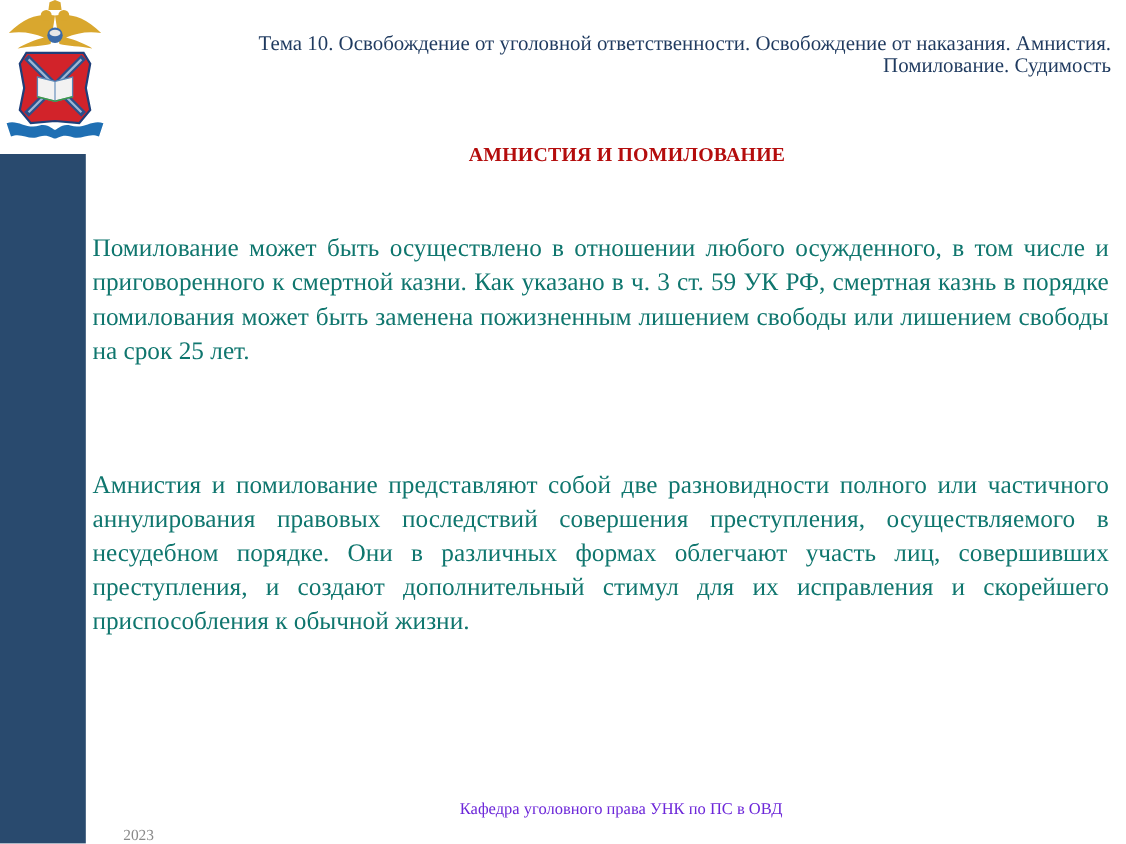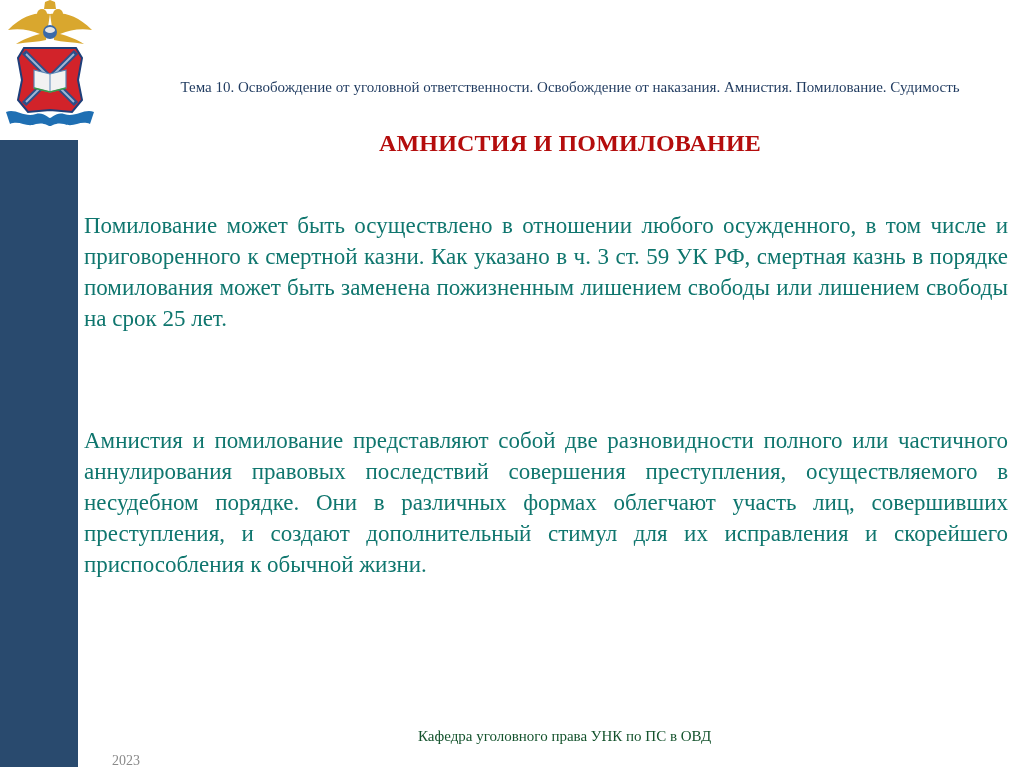--- a/index.html
+++ b/index.html
@@ -28,35 +28,34 @@
       left: 2px;
       top: 0px;
       width: 96px;
       height: 130px;
     }
     .header-title {
       position: absolute;
       left: 130px;
       top: 30px;
       width: 880px;
-      text-align: center;
+      text-align: right;
       color: #1f3a5f;
-      font-size: 15px;
+      font-size: 19px;
       line-height: 20px;
-      margin-top: 47px;
     }
     .section-title {
       position: absolute;
       left: 130px;
       top: 130px;
       width: 880px;
       text-align: center;
       color: #b40d0d;
       font-weight: bold;
-      font-size: 24px;
+      font-size: 18px;
       letter-spacing: 0.2px;
     }
     .body-text {
       position: absolute;
       left: 84px;
       width: 924px;
       color: #0f766e;
       font-size: 23px;
       line-height: 31px;
       text-align: justify;
@@ -68,21 +67,21 @@
       left: 112px;
       top: 725px;
       color: #8a8a8a;
       font-size: 14px;
       margin-top: 28px;
     }
     .footer-dept {
       position: absolute;
       left: 418px;
       top: 728px;
-      color: #14532d;
+      color: #6d28d9;
       font-size: 15px;
     }
   </style>
 </head>
 <body>
 
 <div class="slide">
 
   <div class="logo">
     <svg width="96" height="130" viewBox="0 0 96 130" xmlns="http://www.w3.org/2000/svg">

